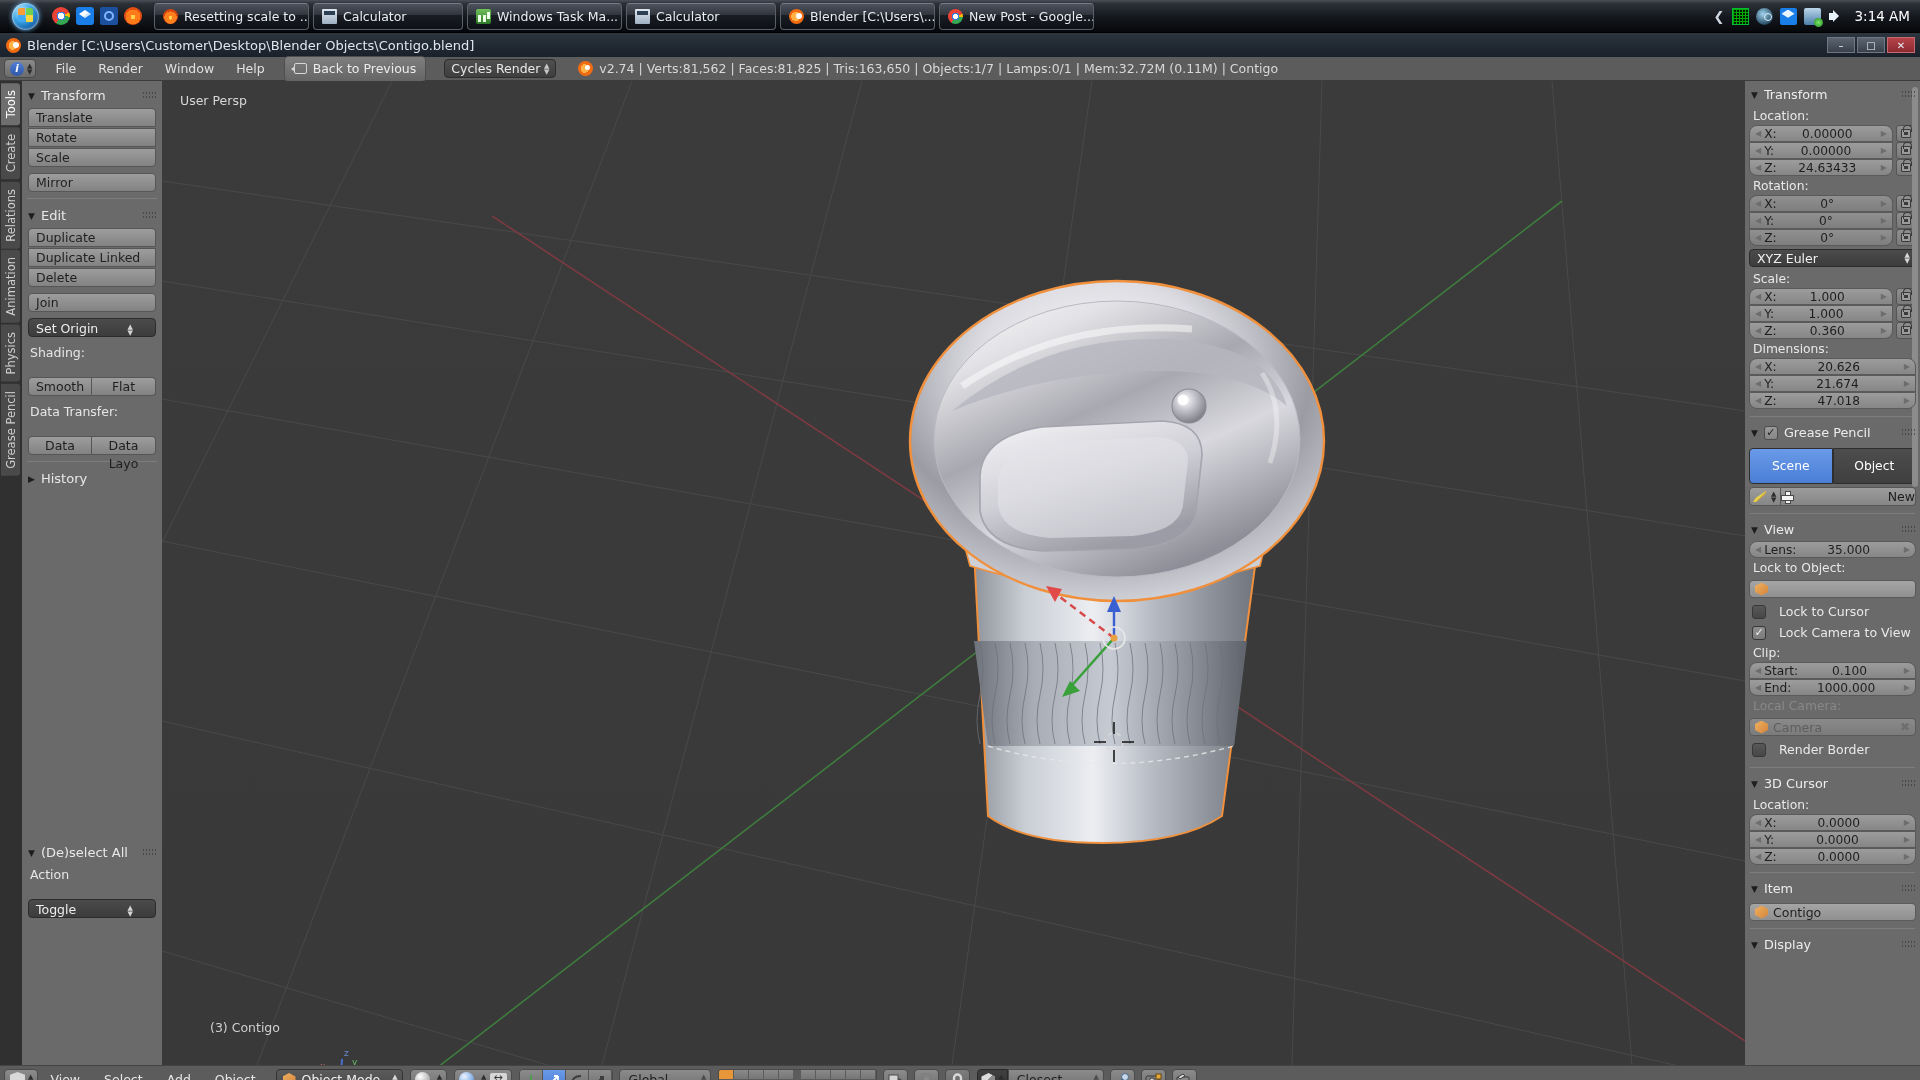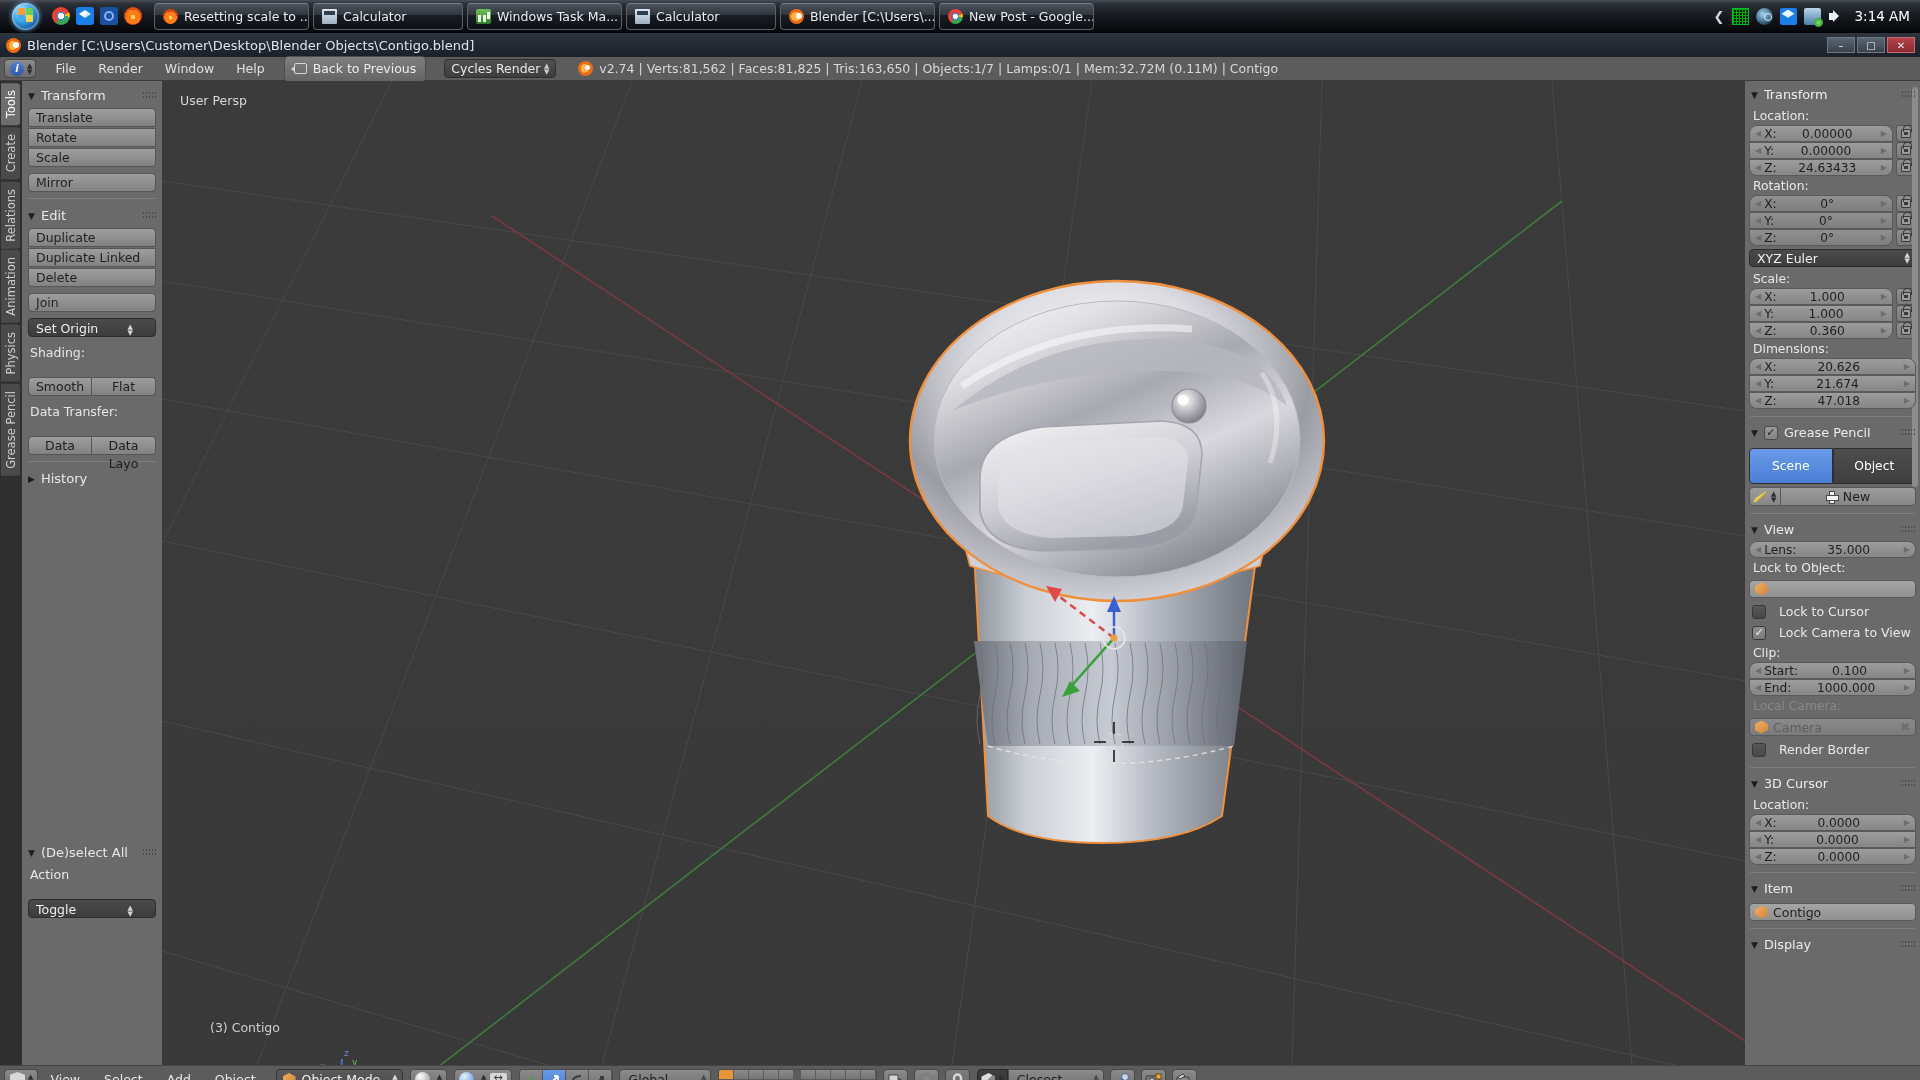--- a/index.html
+++ b/index.html
@@ -182,21 +182,21 @@
   .toggle2 { display:flex; margin:4px 4px 3px 4px; height:36px; }
   .toggle2 > div { flex:1; display:flex; align-items:center; justify-content:center;
     border:1px solid #2e2e2e; color:#fff; font-size:12.3px;}
   .tg-on { background:linear-gradient(to bottom,#6a9ae8,#4a7fd6); border-radius:4px 0 0 4px;}
   .tg-off{ background:linear-gradient(to bottom,#4d4d4d,#3f3f3f); border-radius:0 4px 4px 0; border-left:none;}
   .newrow { display:flex; margin:0 4px 3px 4px; height:19px; }
   .pencil-box { width:32px; display:flex; align-items:center; gap:2px; padding:0 3px;
     background:linear-gradient(to bottom,#9c9c9c,#868686); border:1px solid #575757; border-radius:4px 0 0 4px;}
   .pencil { width:13px; height:11px; background:linear-gradient(135deg,#e8d24a 55%,#d1a73a 55%);
     clip-path:polygon(0 100%,22% 62%,100% 0,100% 22%,28% 100%); }
-  .newbtn { flex:1; display:flex; align-items:center; gap:6px; justify-content:center;
+  .newbtn { flex:1; display:flex; align-items:center; gap:6px; justify-content:space-between;
     background:linear-gradient(to bottom,#9c9c9c,#868686); border:1px solid #575757; border-left:none;
     border-radius:0 4px 4px 0; color:#1e1e1e; }
   .plusg { width:11px; height:11px; position:relative; }
   .plusg::before,.plusg::after{content:"";position:absolute;background:#f2f2f2;border:1px solid #4a4a4a;}
   .plusg::before{left:3.5px;top:0;width:4px;height:11px;}
   .plusg::after{left:0;top:3.5px;width:11px;height:4px;}
   .objfield { display:flex; align-items:center; gap:5px; margin:3px 4px; height:18px; padding:0 5px;
     background:linear-gradient(to bottom,#a5a5a5,#909090); border:1px solid #5a5a5a; border-radius:4px;
     color:#1e1e1e; }
   .objfield.dimmed { background:linear-gradient(to bottom,#8a8a8a,#7b7b7b); color:#5e5e5e; }

